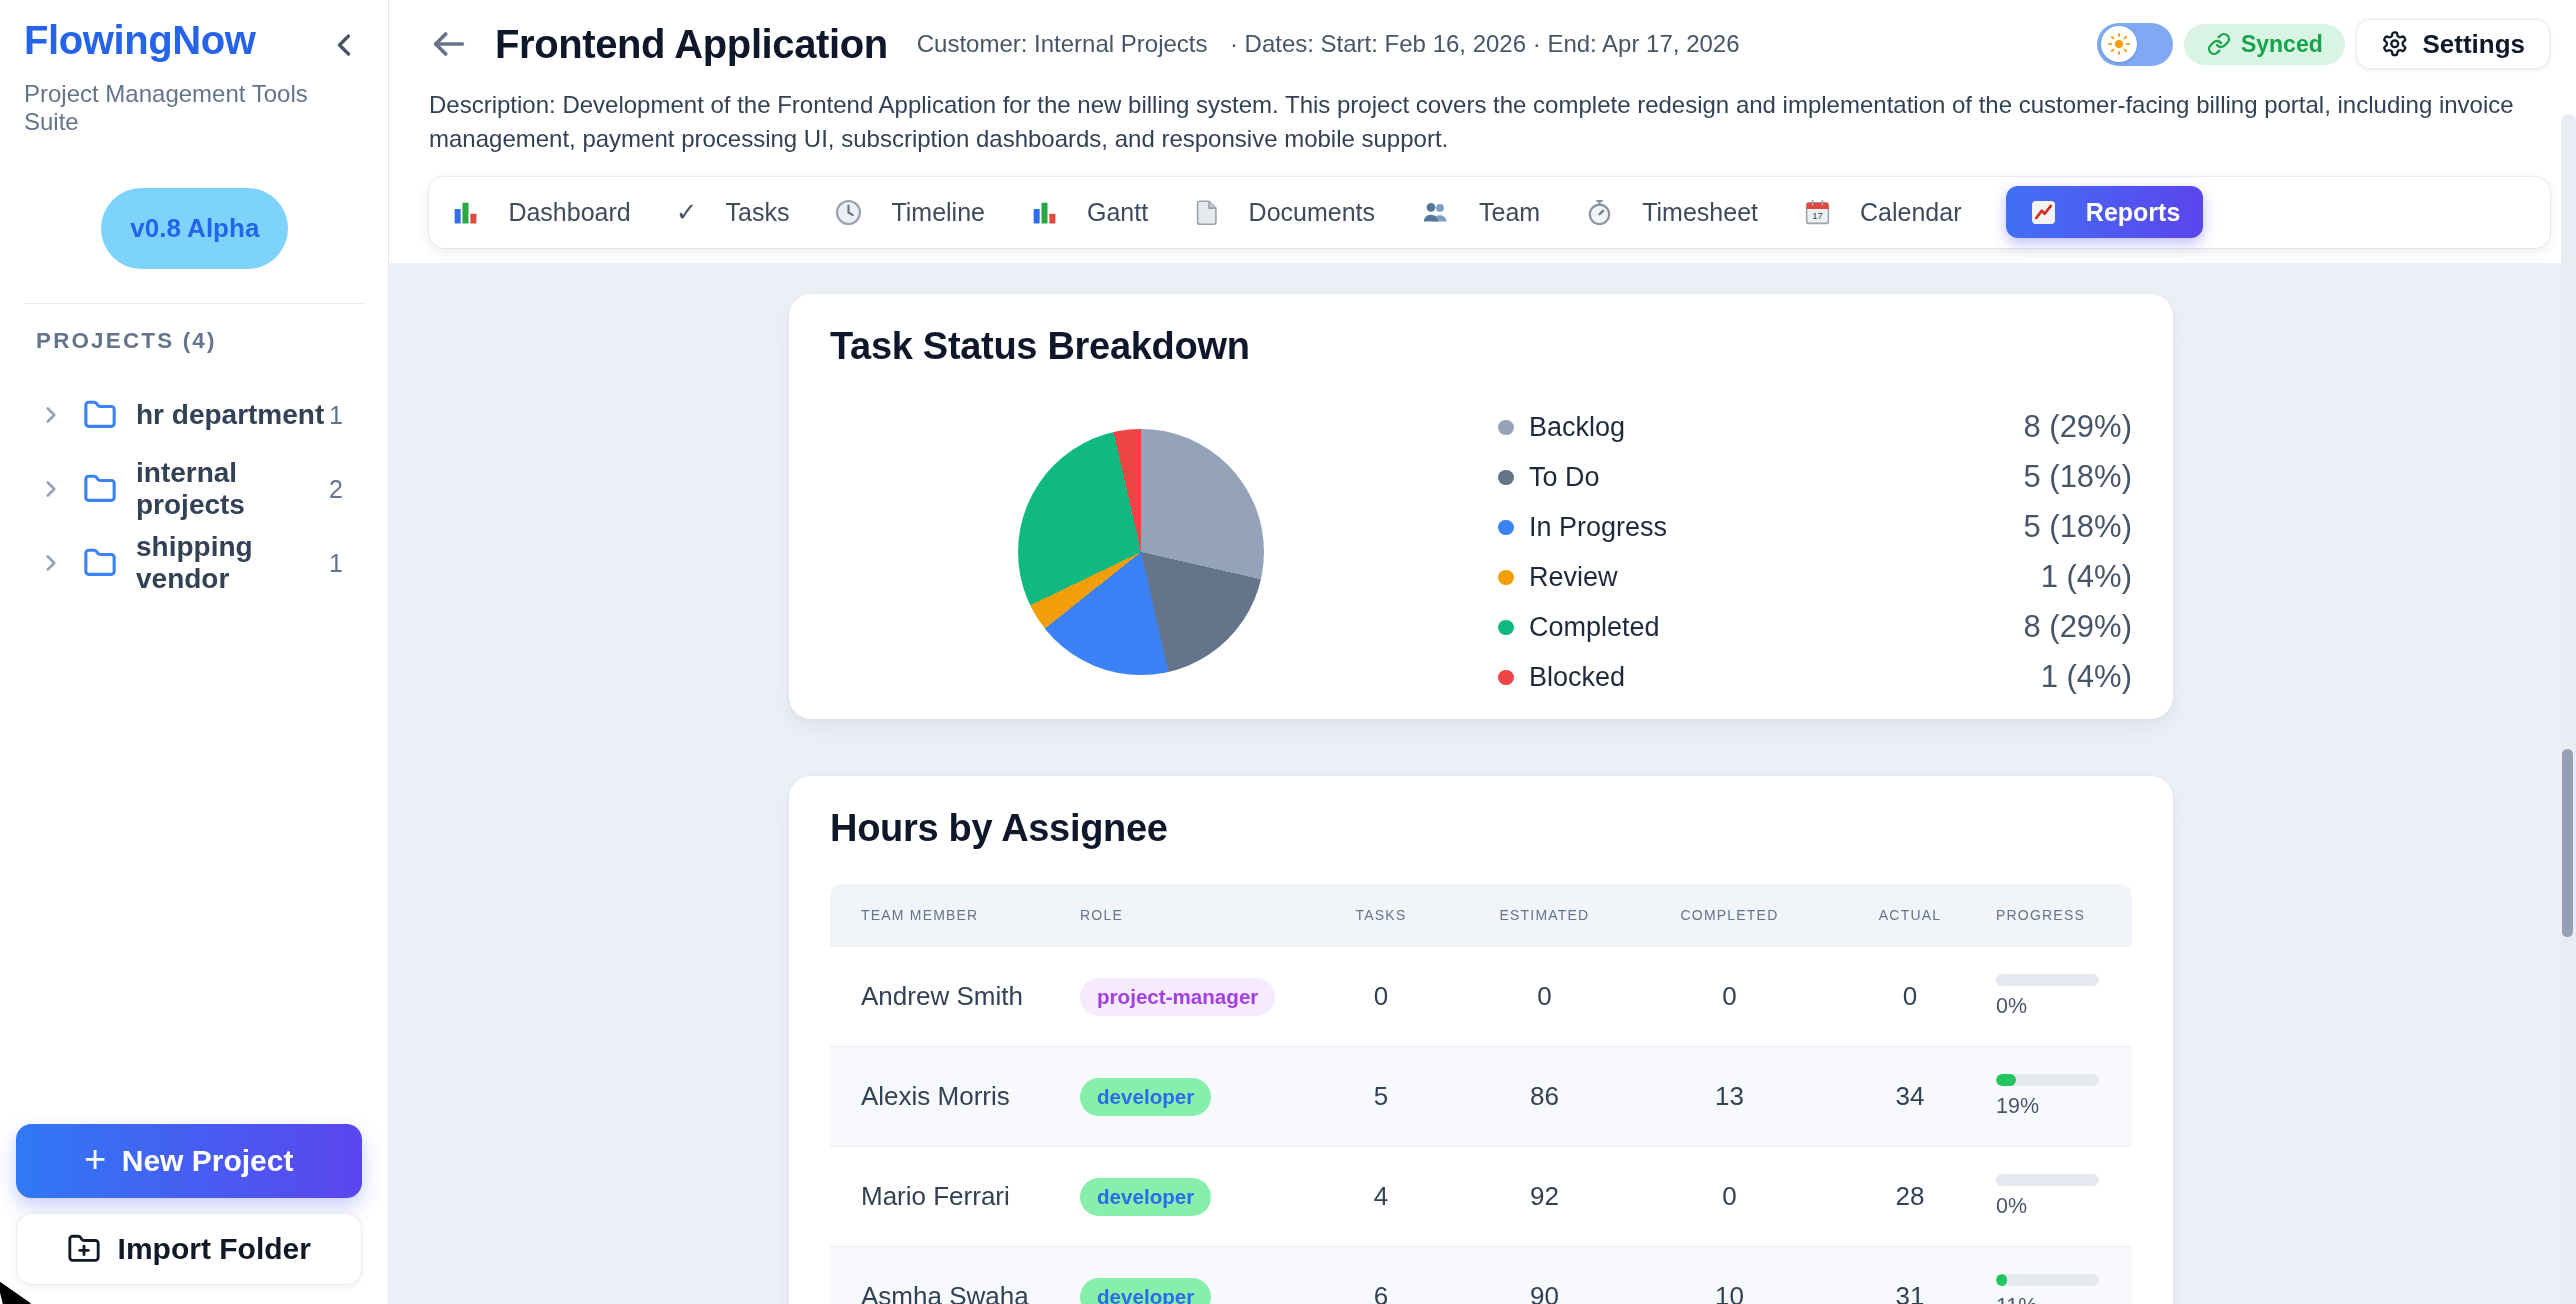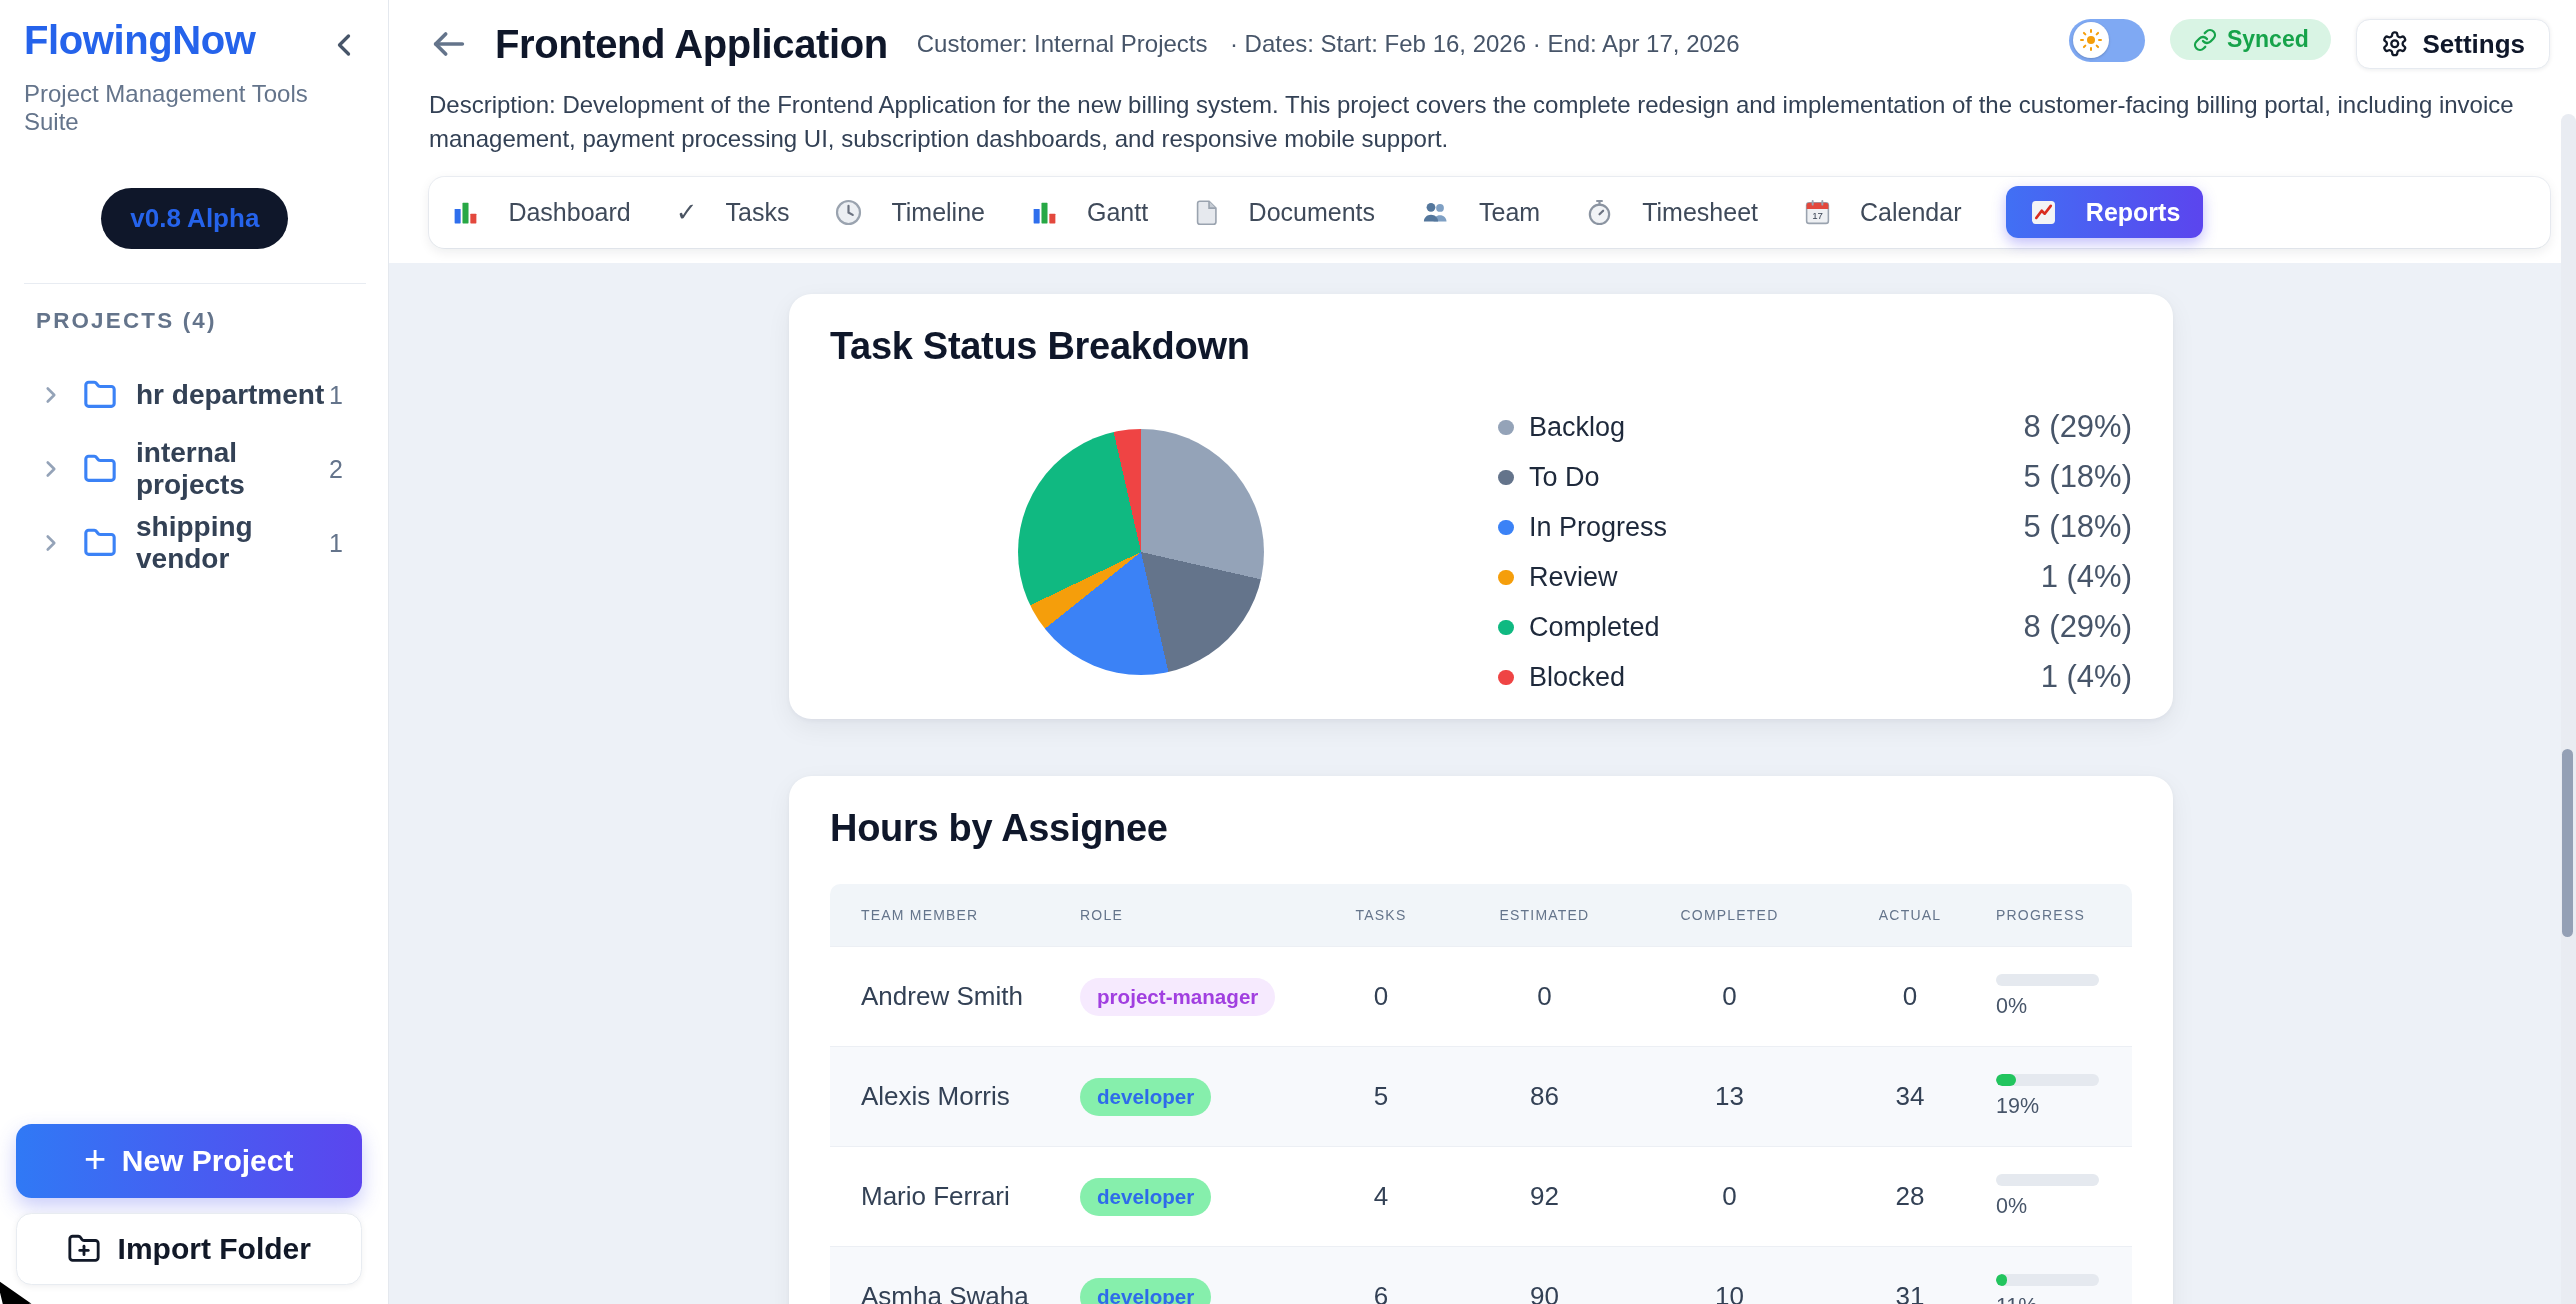--- a/index.html
+++ b/index.html
@@ -13,21 +13,21 @@
   .app { display:flex; width:100%; height:100%; }
 
   
   .sidebar { width:389px; min-width:389px; background:#fff; border-right:0.9px solid #e4e8ee; position:relative; }
   .side-head { padding:17px 22.4px 0 24px; }
   .brand-row { display:flex; justify-content:space-between; align-items:flex-start; }
   .brand { font-size:40px; font-weight:800; color:#2563eb; letter-spacing:-0.4px; line-height:1.15; }
   .collapse-btn { background:none; border:none; padding:3.4px; margin-top:6.9px; cursor:pointer; line-height:0; }
   .tagline { font-size:24px; color:#64748b; margin-top:13.8px; }
   .badge-wrap { text-align:center; margin-top:52px; padding-bottom:34px; border-bottom:0.9px solid #e8ecf2; }
-  .version-badge { display:inline-block; background:#0f172a; color:#2563eb; font-weight:700; font-size:26px; padding:15px 29px; border-radius:860px; }
+  .version-badge { display:inline-block; background:#7dd3fc; color:#2563eb; font-weight:700; font-size:26px; padding:25px 29px; border-radius:860px; }
   .projects-label { margin:24px 22.4px 0 36px; font-size:22.4px; font-weight:700; color:#64748b; letter-spacing:2.2px; }
   .projects-list { margin-top:24px; }
   .proj-item { display:flex; align-items:center; height:74px; padding-left:38px; cursor:pointer; }
   .proj-item .icon { line-height:0; }
   .proj-item .icon + .icon { margin-left:19px; }
   .proj-name { font-size:28px; font-weight:700; color:#334155; margin-left:19px; }
   .proj-count { margin-left:auto; margin-right:45px; font-size:25px; color:#64748b; }
   .side-bottom { position:absolute; left:15.5px; right:26px; bottom:19px; }
   .btn-new-project {
     width:100%; height:74px; border:none; border-radius:15.5px; cursor:pointer;
@@ -46,21 +46,21 @@
   .cursor-arrow { position:absolute; left:-12px; bottom:-26px; width:55px; height:55px; z-index:50; }
 
   
   .main { flex:1; display:flex; flex-direction:column; position:relative; min-width:0; }
   .topbar { background:#fff; padding:19px 26px 15.5px 40px; }
   .title-row { display:flex; align-items:center; }
   .back-btn { background:none; border:none; cursor:pointer; padding:0; margin-right:26px; line-height:0; }
   .page-title { font-size:40px; font-weight:800; color:#0f172a; letter-spacing:-0.4px; margin-right:29px; white-space:nowrap; }
   .meta { font-size:24px; color:#475569; white-space:nowrap; }
   .meta + .meta { margin-left:22.4px; }
-  .right-tools { margin-left:auto; display:flex; align-items:flex-start; gap:25px; }
+  .right-tools { margin-left:auto; display:flex; align-items:center; gap:11px; }
   .toggle { width:76px; height:43px; border-radius:21.5px; background:#7fa9f3; position:relative; cursor:pointer; flex:none; }
   .knob { position:absolute; left:3.4px; top:3.4px; width:36px; height:36px; border-radius:50%; background:#fff; display:flex; align-items:center; justify-content:center; box-shadow:0 0.9px 2.6px rgba(0,0,0,.2); }
   .synced-badge { display:flex; align-items:center; gap:10.3px; background:#d9f4e4; color:#16a34a; border-radius:20.6px; padding:0 22.4px; height:41px; font-size:23px; font-weight:600; }
   .btn-settings { display:flex; align-items:center; gap:13.8px; background:#fff; border:0.9px solid #e6eaf0; border-radius:13.8px; padding:0 24px; height:50px; font-size:26px; font-weight:600; color:#0f172a; font-family:inherit; cursor:pointer; box-shadow:0 0.9px 4.3px rgba(15,23,42,.08); }
   .desc { margin-top:19px; font-size:24px; color:#334155; line-height:1.42; max-width:2454px; }
   .tabbar { margin-top:20.6px; height:71px; background:#fff; border-radius:15.5px; box-shadow:0 3.4px 12px rgba(15,23,42,.08), 0 0 0 0.9px #eef1f6; display:flex; align-items:center; padding:0 22.4px; gap:45px; }
   .tab { display:flex; align-items:center; gap:28px; font-size:25px; color:#3f4a5a; font-weight:500; background:none; border:none; padding:0; cursor:pointer; font-family:inherit; white-space:nowrap; }
   .tab .icon { line-height:0; }
   .tab.active { background:linear-gradient(90deg,#4170f4,#5b45ee); color:#fff; height:52px; border-radius:12px; padding:0 22.4px; font-weight:600; box-shadow:0 5.2px 13.8px rgba(80,70,240,.35); }
   .check-glyph { font-size:26px; color:#4b5563; }

